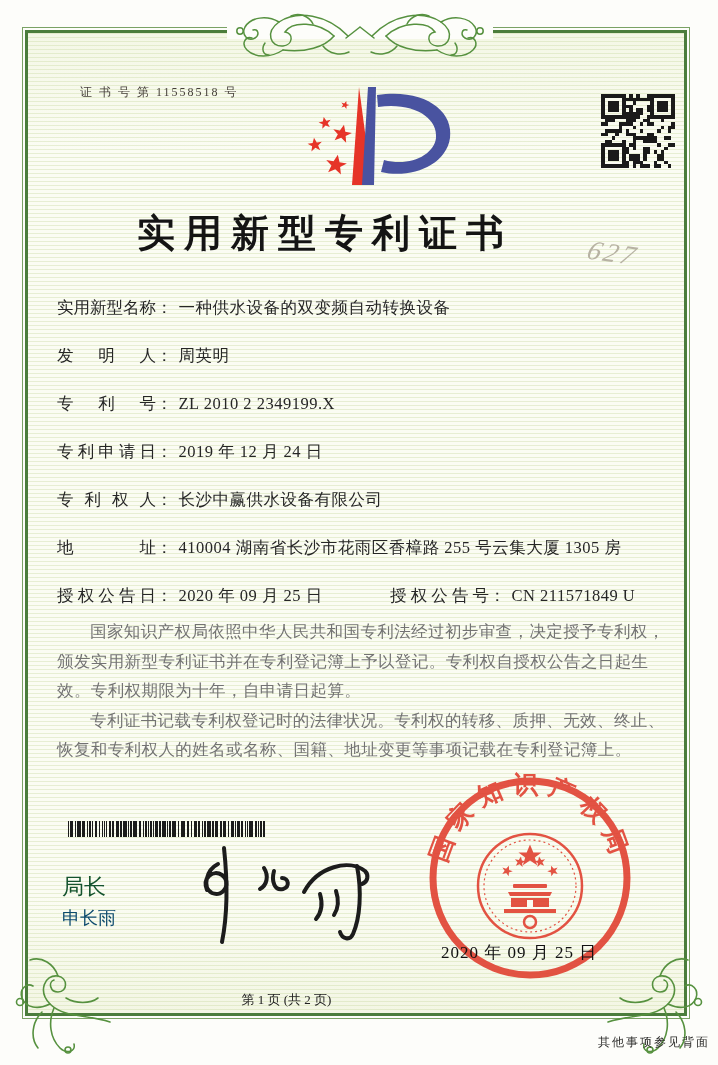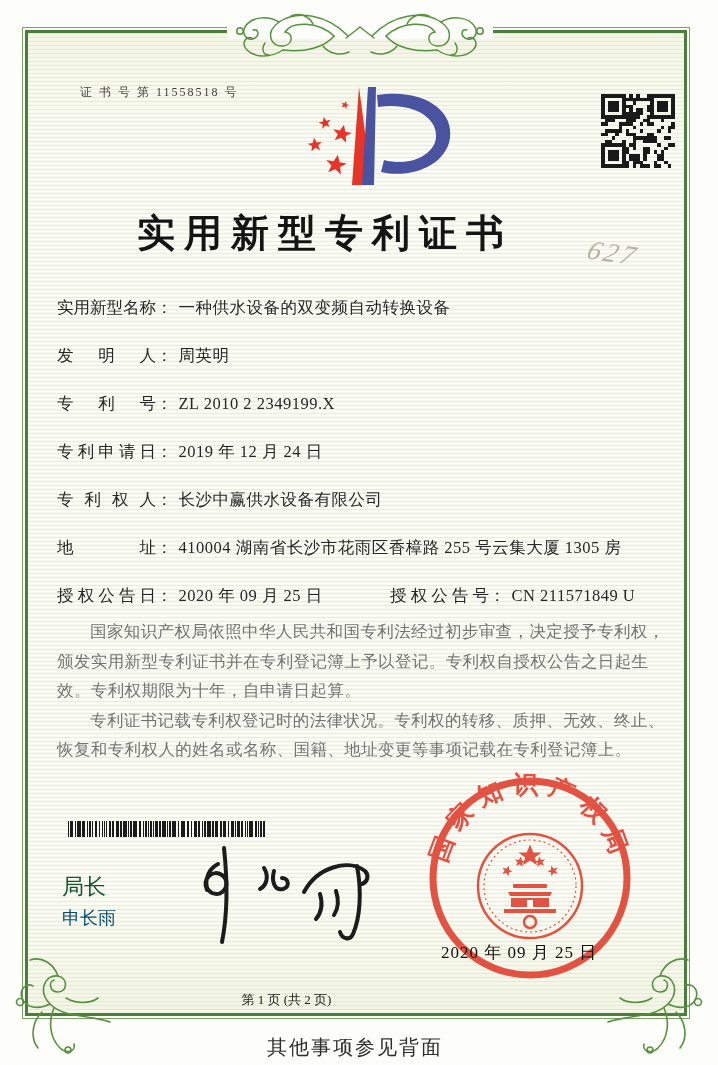--- a/index.html
+++ b/index.html
@@ -42,21 +42,21 @@
   .sig-title{left:62px;top:872px;font-family:"Liberation Sans","DejaVu Sans",sans-serif;
              font-size:22px;color:#14532d;text-align:right;}
   .sig-name{left:62px;top:906px;font-family:"Liberation Sans","DejaVu Sans",sans-serif;
             font-size:18px;color:#0c4a6e;}
   .sig-svg{left:168px;top:838px;}
   
   .seal{left:424px;top:772px;width:212px;height:212px;}
   .seal-date{left:441px;top:941px;font-size:17px;letter-spacing:1px;color:#111;white-space:nowrap;}
   
   .page-info{left:0;top:991px;width:573px;text-align:center;font-size:13px;color:#222;}
-  .back-note{left:0;top:1034px;width:710px;text-align:center;font-size:20px;
+  .back-note{left:0;top:1034px;width:710px;text-align:right;font-size:12px;
              letter-spacing:2px;color:#2c2c2a;}
   .qr{left:592px;top:87px;}
 </style>
 </head>
 <body>
 
 <div class="frame"></div>
 
 <svg class="abs" style="left:213px;top:2px;" width="294" height="58" viewBox="0 0 294 58">
   <rect x="14" y="21" width="266" height="16" fill="#fdfdfa"></rect>

